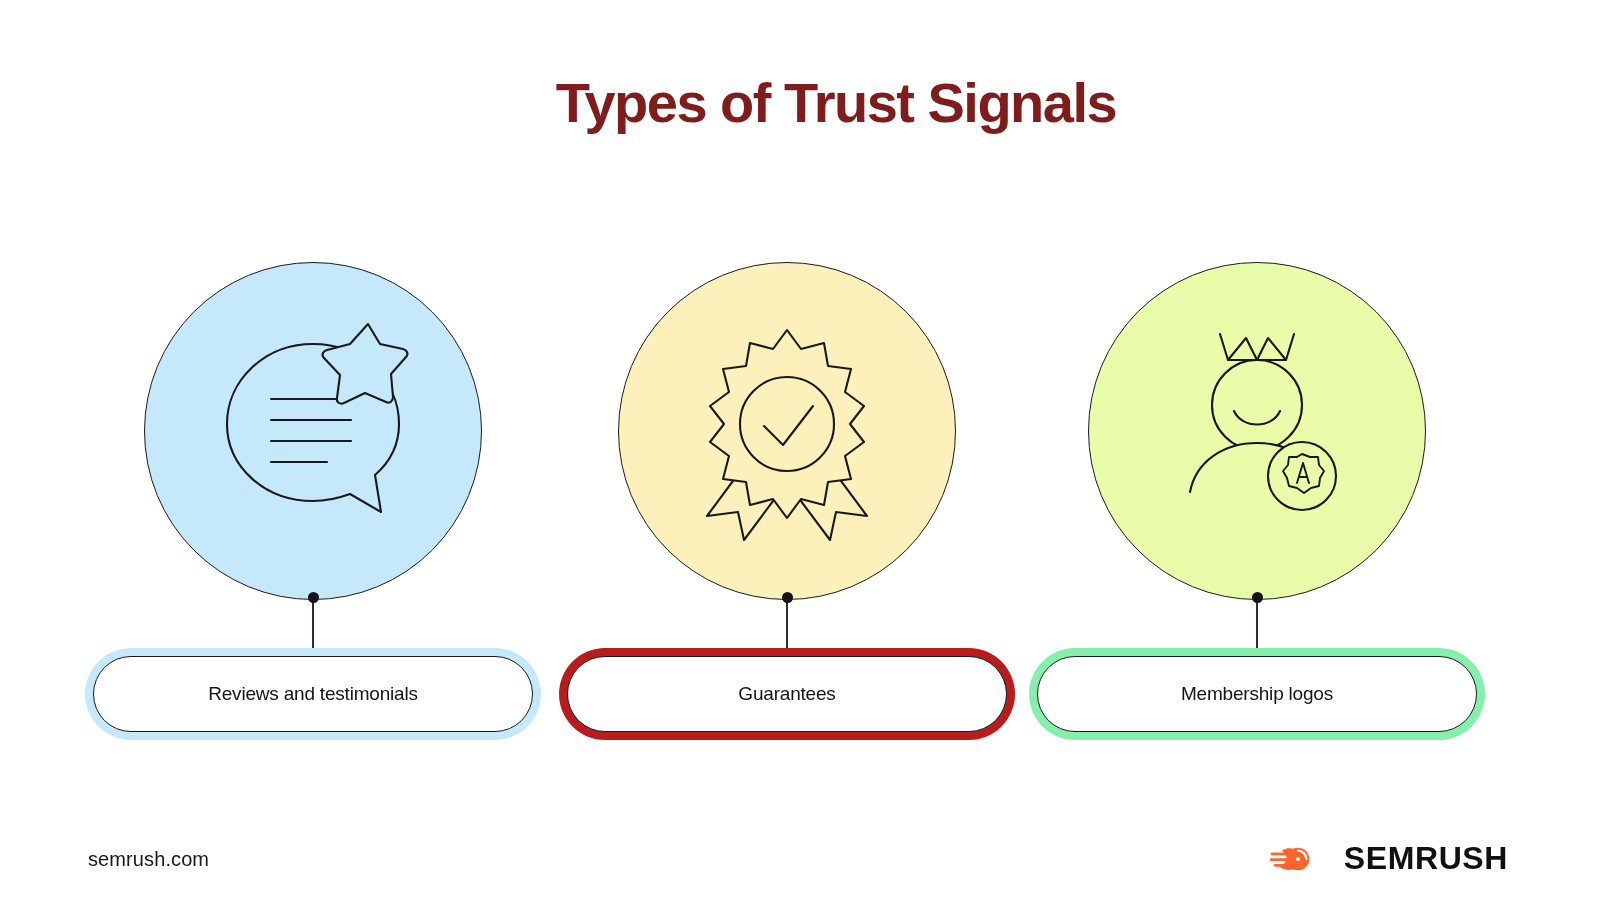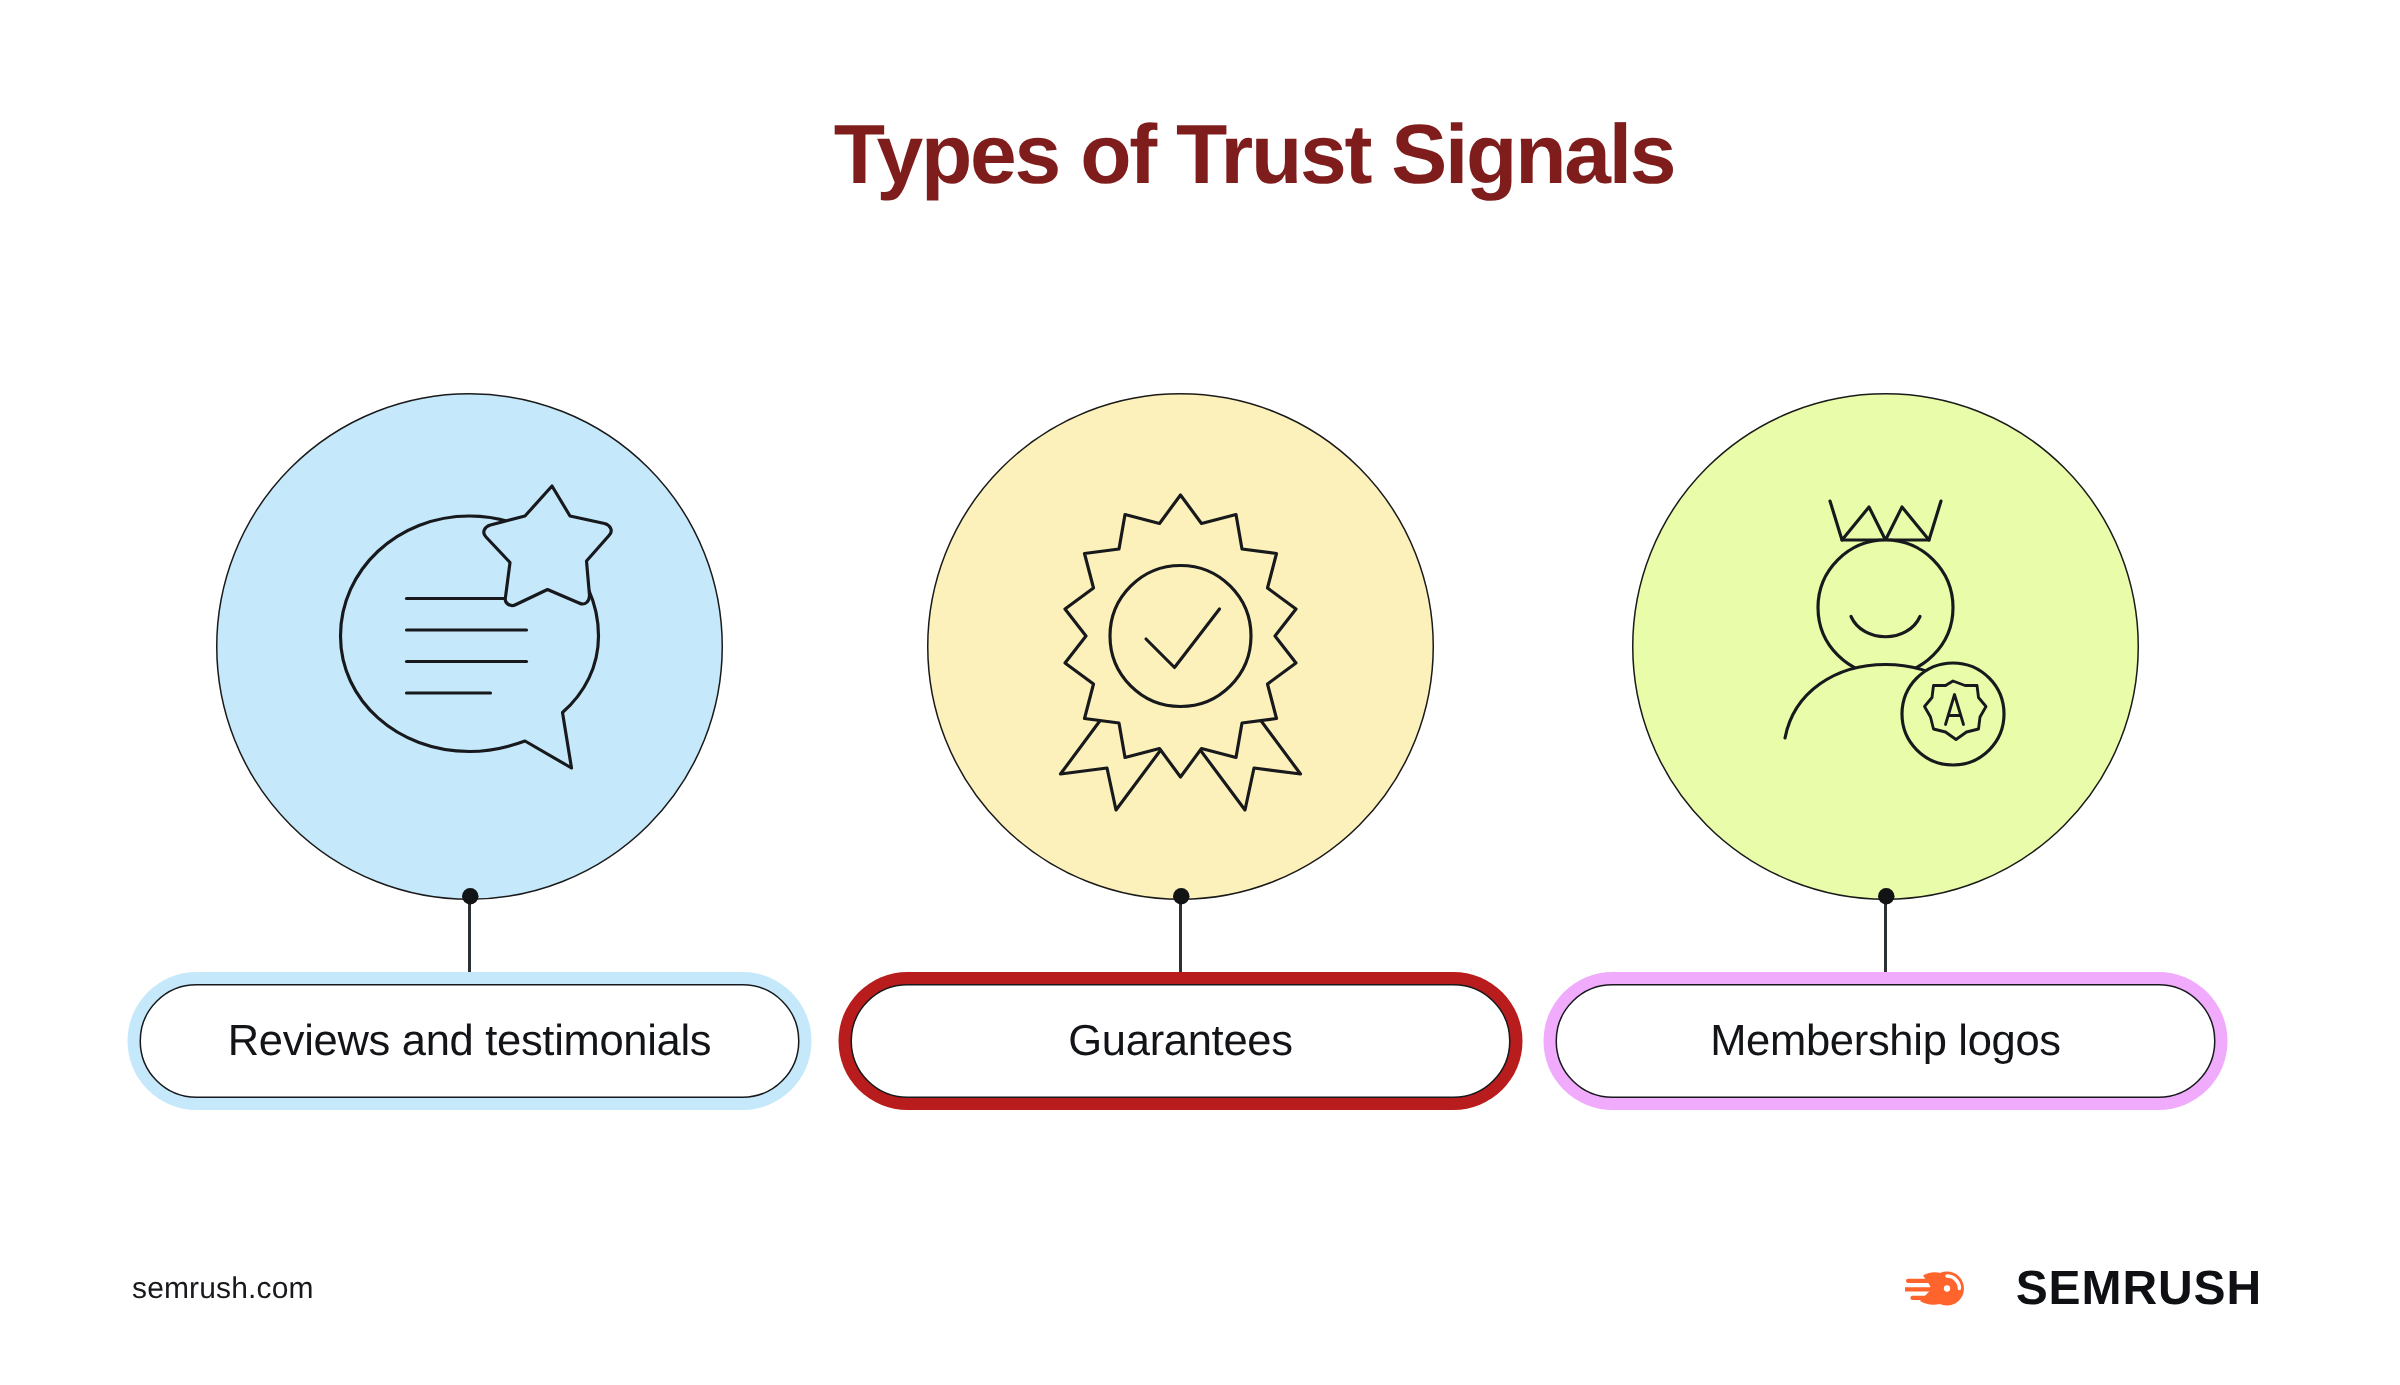--- a/index.html
+++ b/index.html
@@ -128,21 +128,21 @@
     box-sizing: border-box;
     border-radius: 38px;
     background: #ffffff;
     border: 1.8px solid #17191c;
     display: flex;
     align-items: center;
     justify-content: center;
   }
   .pill-label {
     font-family: "Liberation Sans", sans-serif;
-    font-size: 29px;
+    font-size: 19px;
     font-weight: 400;
     color: #121417;
     letter-spacing: -0.2px;
     white-space: nowrap;
   }
 
   
   .footer-url {
     position: absolute;
     left: 88px;
@@ -289,21 +289,21 @@
             <path d="M155 167 L 161 147 L 167 167 M157.3 161 L 164.7 161" stroke-width="1.9"></path>
           </svg>
         </div>
       </div>
 
       <div class="connector">
         <div class="stem"></div>
         <div class="dot"></div>
       </div>
 
-      <div class="pill-outer" style="background: #f0abfc;">
+      <div class="pill-outer" style="background: #86efac;">
         <div class="pill-inner">
           <span class="pill-label">Membership logos</span>
         </div>
       </div>
     </div>
 
   </div>
 
   <div class="footer-url">semrush.com</div>
 

